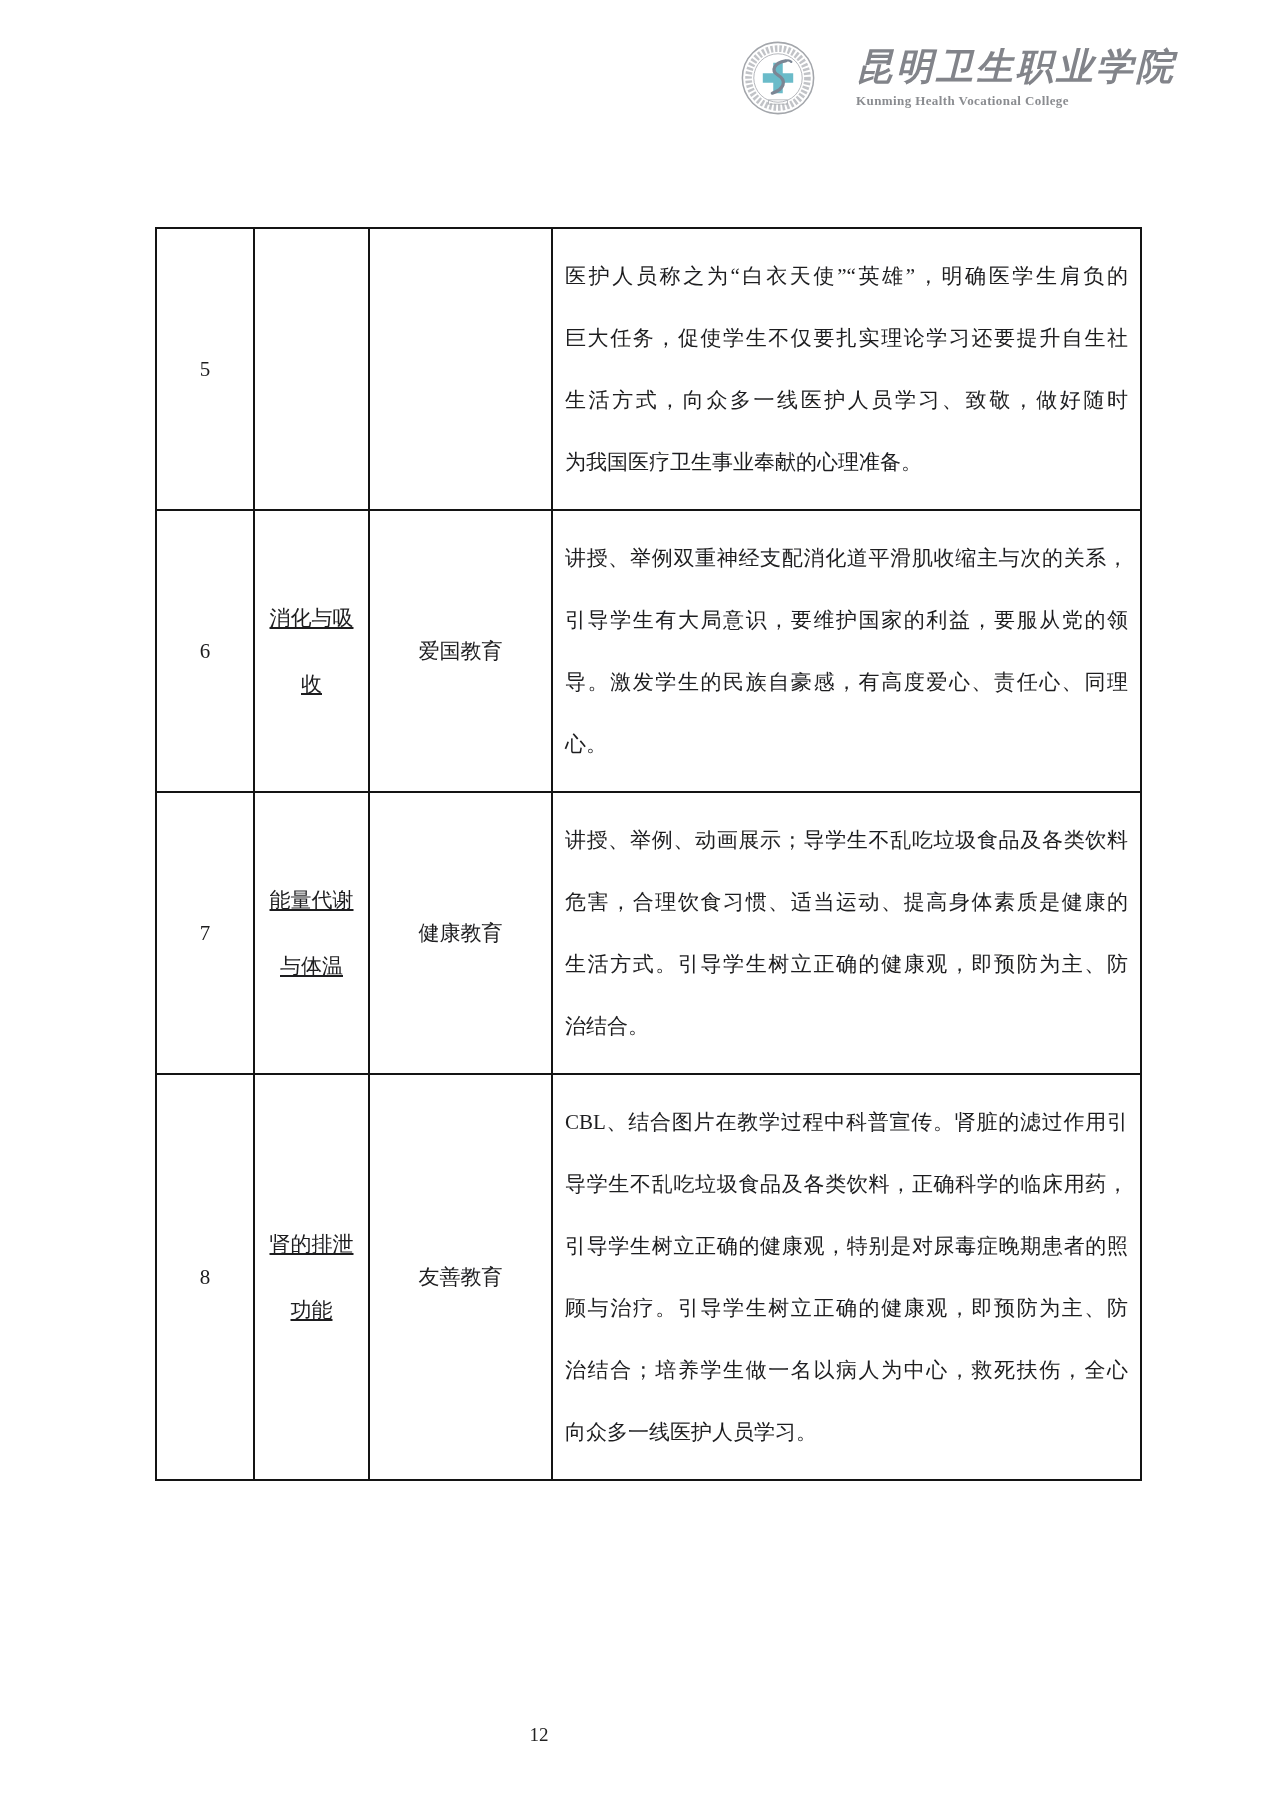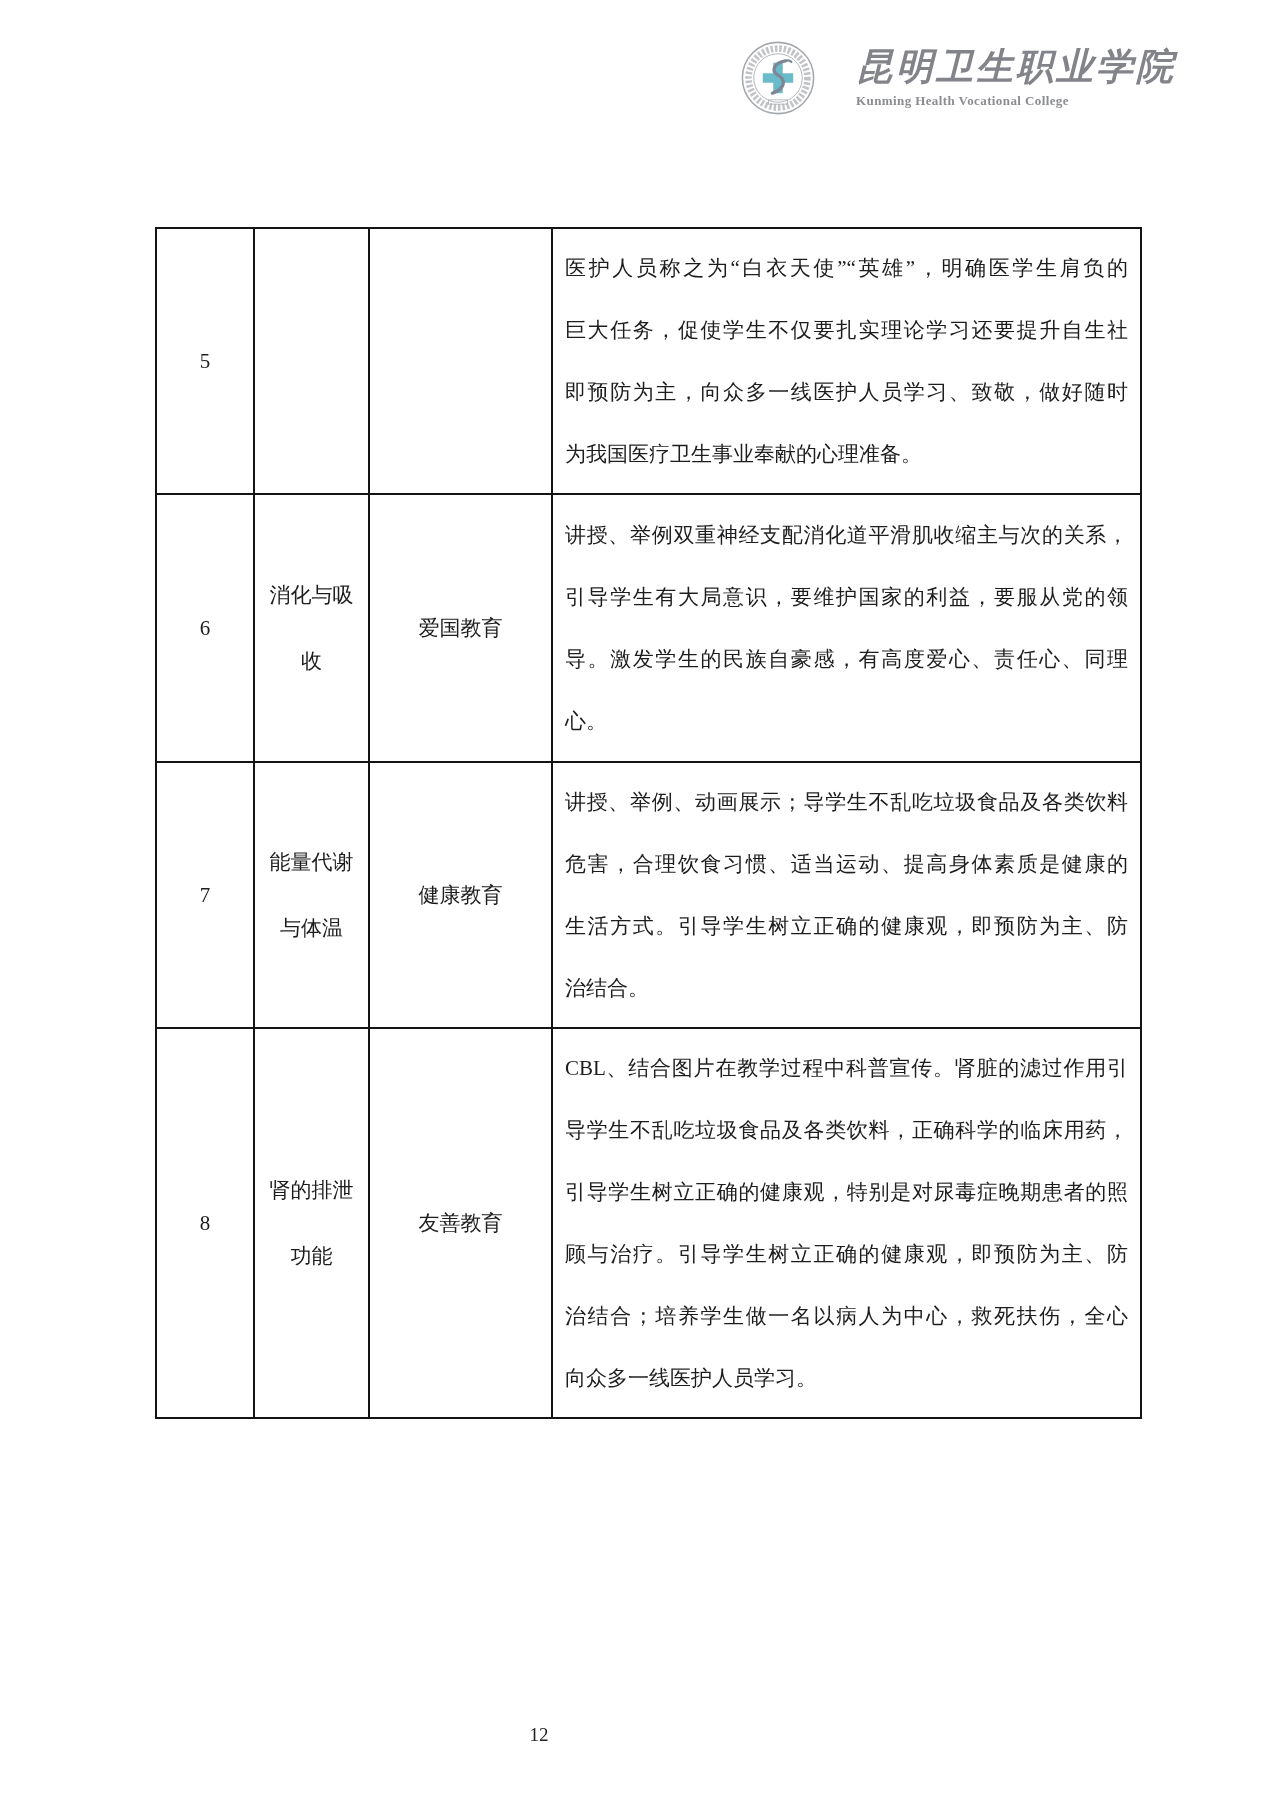--- a/index.html
+++ b/index.html
@@ -76,28 +76,29 @@
   tr.r7 { height: 254px; }
   tr.r8 { height: 390px; }
 
   td.num {
     text-align: center;
   }
   td.topic {
     text-align: center;
     line-height: 66px;
     padding: 0 12px;
+    text-decoration: underline;
   }
   td.cat {
     text-align: center;
     line-height: 30px;
     padding: 0 14px;
   }
   td.content {
-    padding: 8px 12px;
+    padding: 16px 12px;
   }
   td.content .tl {
     line-height: 62px;
     text-align: justify;
     text-align-last: justify;
   }
   td.content .tl.last {
     text-align-last: left;
   }
 
@@ -142,21 +143,21 @@
     </colgroup>
     <tbody>
 
       <tr class="r5">
         <td class="num">5</td>
         <td class="topic"></td>
         <td class="cat"></td>
         <td class="content">
           <div class="tl">医护人员称之为“白衣天使”“英雄”，明确医学生肩负的</div>
           <div class="tl">巨大任务，促使学生不仅要扎实理论学习还要提升自生社</div>
-          <div class="tl">即预防为主，向众多一线医护人员学习、致敬，做好随时</div>
+          <div class="tl">生活方式，向众多一线医护人员学习、致敬，做好随时</div>
           <div class="tl last">为我国医疗卫生事业奉献的心理准备。</div>
         </td>
       </tr>
 
       <tr class="r6">
         <td class="num">6</td>
         <td class="topic">消化与吸收</td>
         <td class="cat">爱国教育</td>
         <td class="content">
           <div class="tl">讲授、举例双重神经支配消化道平滑肌收缩主与次的关系，</div>

